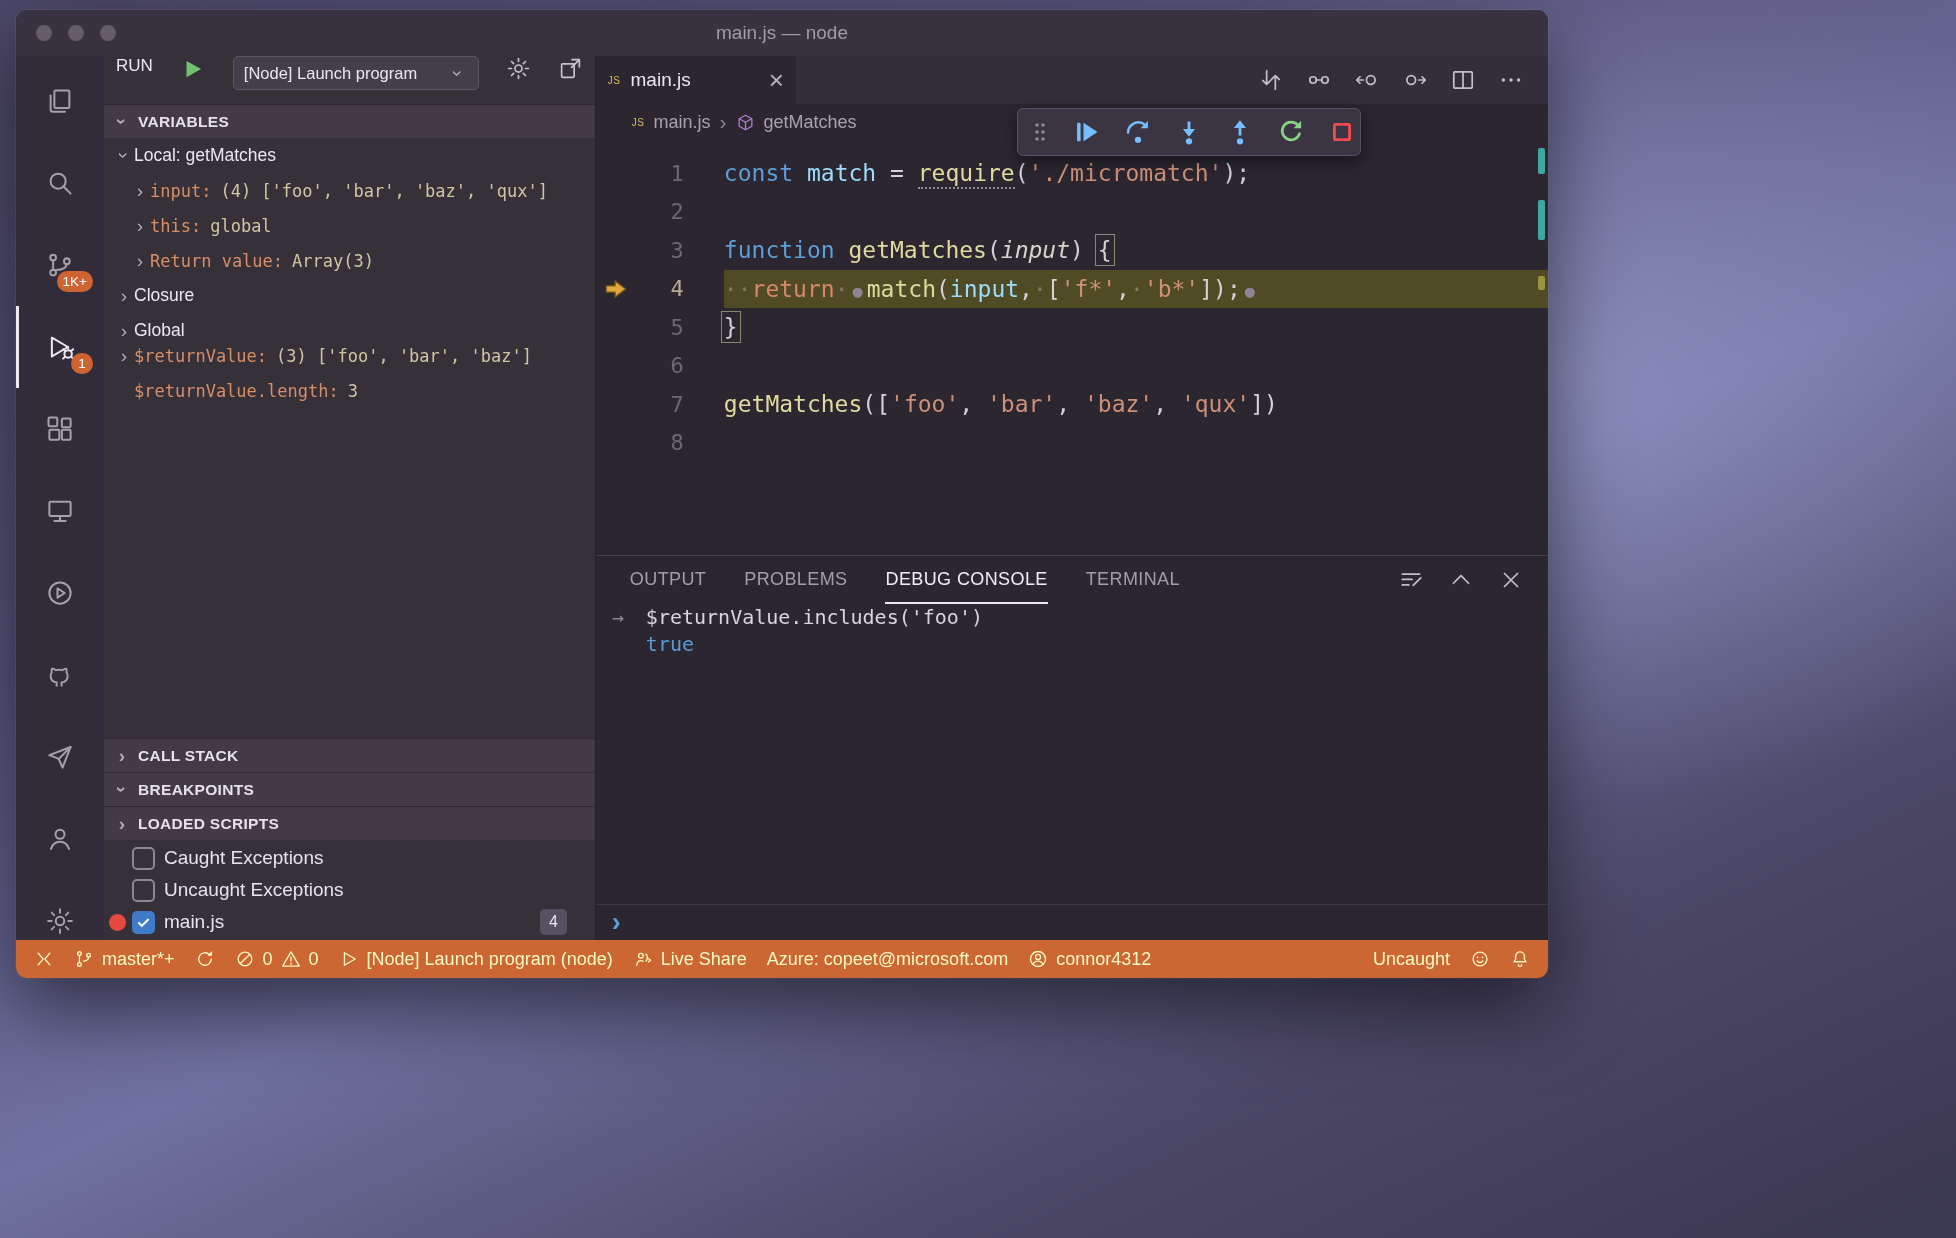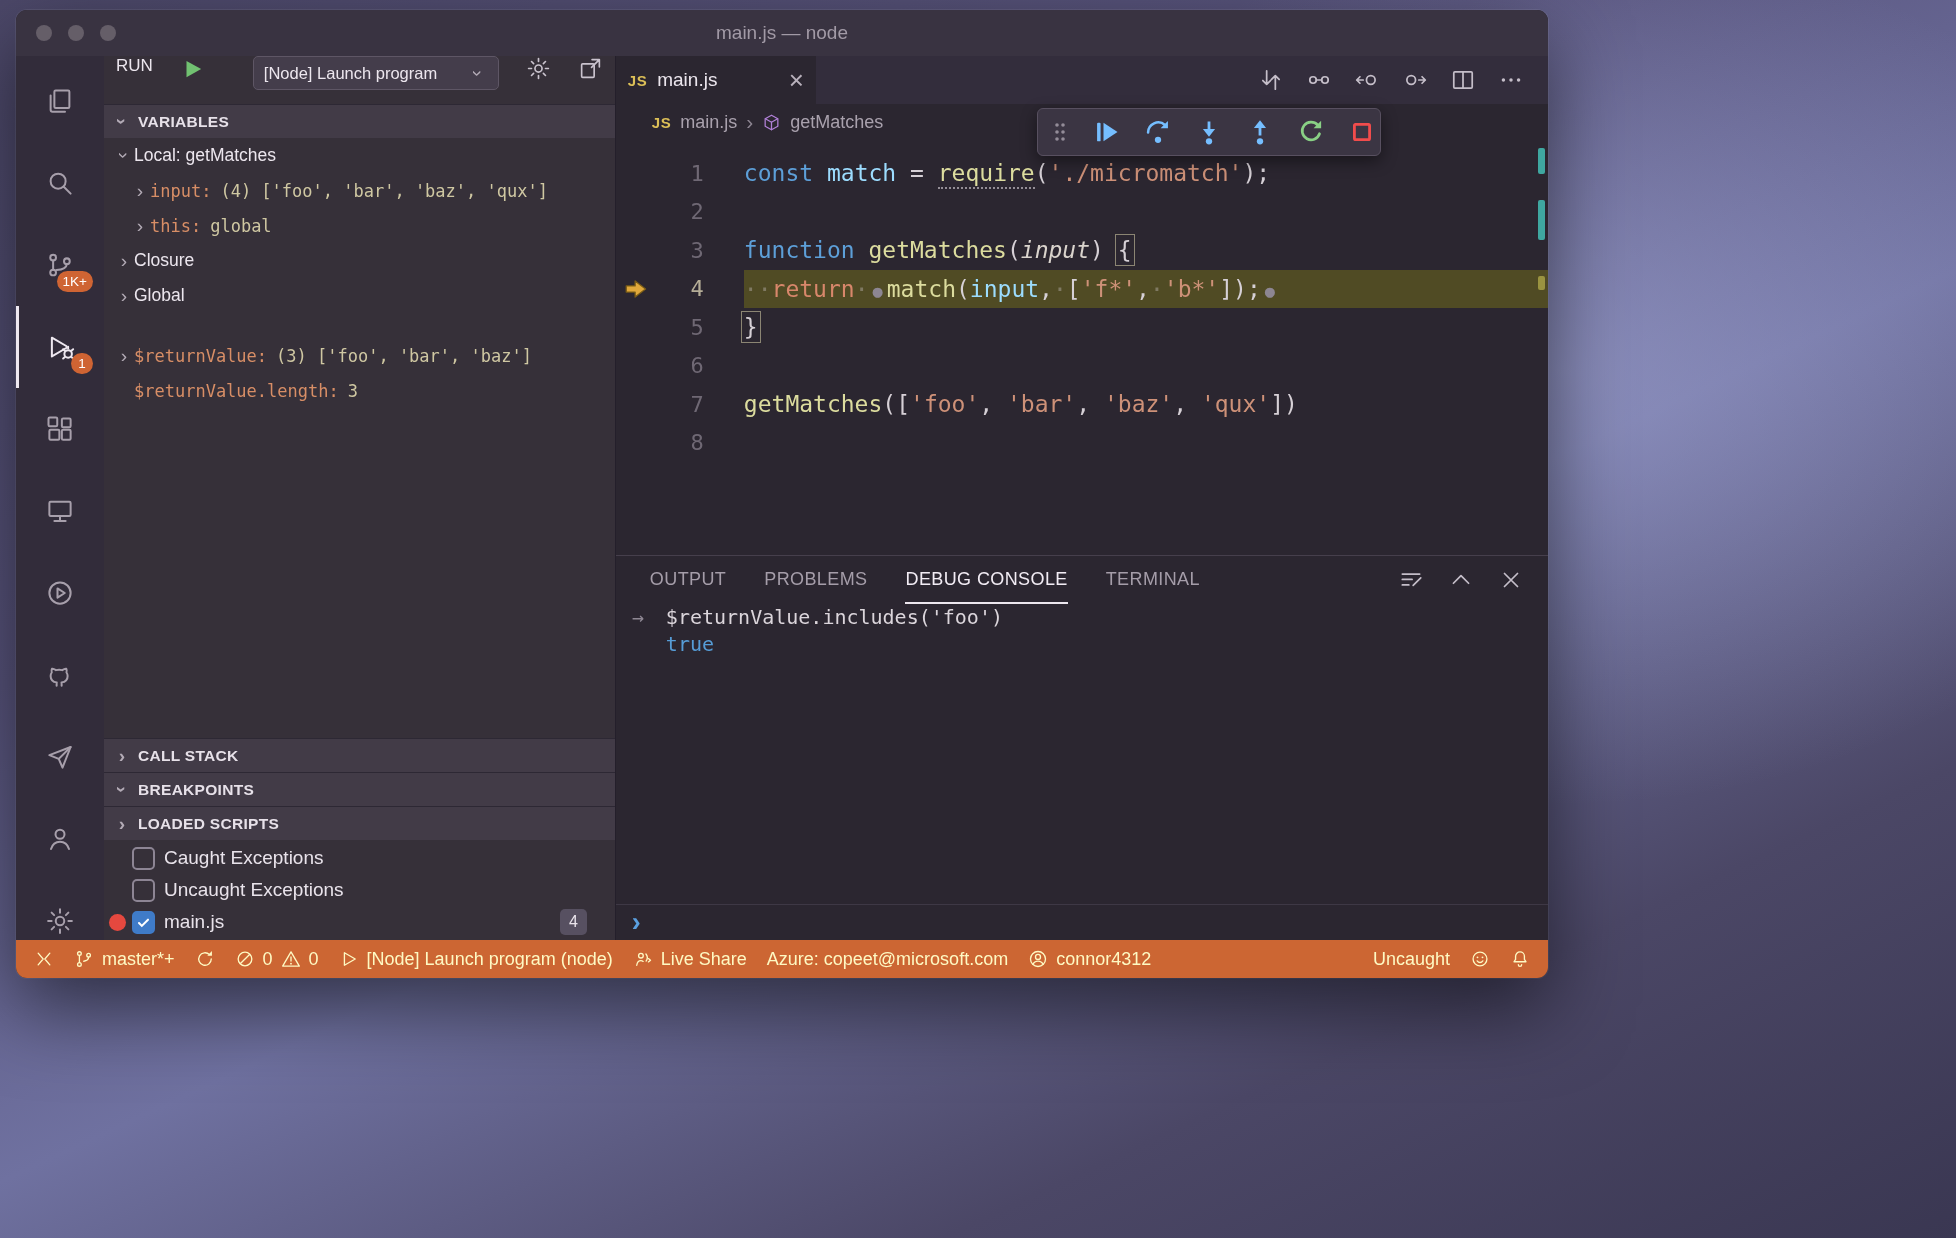--- a/index.html
+++ b/index.html
@@ -17,21 +17,21 @@
 
 .activitybar{flex:0 0 88px;background:#322c3a;display:flex;flex-direction:column;justify-content:space-between;padding:4px 0;}
 .ab-item{height:82px;display:flex;align-items:center;justify-content:center;color:#a79fab;position:relative;}
 .ab-item.active{color:#eee8f0;box-shadow:inset 3px 0 0 #eee8f0;}
 .ab-badge{position:absolute;right:11px;bottom:14px;background:var(--activity-badge,#cf6433);color:#fff;font-size:13.5px;line-height:1;padding:4px 6px;border-radius:20px;min-width:22px;text-align:center;}
 
 .sidebar{flex:0 0 465px;background:#363039;display:flex;flex-direction:column;min-height:0;color:#ddd7de;}
 .runbar{flex:0 0 48px;display:flex;align-items:flex-start;padding:0 12px;gap:27px;}
 .run-label{font-size:17px;color:#ece6ee;}
 .icon-btn{color:#cac3ce;display:flex;}
-.config-dropdown{width:246px;height:34px;background:#443d4b;border:1px solid #5e5665;border-radius:5px;display:flex;align-items:center;gap:8px;padding:0 10px;font-size:16.5px;color:#ece6ee;margin-left:20px;}
+.config-dropdown{width:246px;height:34px;background:#443d4b;border:1px solid #5e5665;border-radius:5px;display:flex;align-items:center;gap:8px;padding:0 10px;font-size:16.5px;color:#ece6ee;}
 .config-dropdown .dd-label{white-space:nowrap;overflow:hidden;text-overflow:ellipsis;flex:1;}
 .chev{display:inline-block;width:20px;flex:0 0 20px;text-align:center;color:#b3abb6;font-size:19px;font-family:"Liberation Sans",sans-serif;line-height:1;}
 .chev::before{content:"›";display:inline-block;}
 .chev.down::before{transform:rotate(90deg);}
 .chev.none{visibility:hidden;}
 .section-header{flex:0 0 34px;background:#423b47;border-top:1px solid #2d2834;display:flex;align-items:center;gap:6px;padding:0 8px;font-size:15.5px;font-weight:700;letter-spacing:.3px;color:#e7e1e9;}
 .tree{overflow:hidden;}
 #variables-body{flex:0 0 200px;}
 #watch-body{flex:1 1 auto;}
 #breakpoints-body{flex:0 0 100px;padding-top:2px;}
@@ -41,21 +41,21 @@
 .var-value{color:#cfc7a2;margin-left:9px;}
 .bp-row{height:32px;display:flex;align-items:center;gap:9px;padding-left:28px;position:relative;font-size:19px;color:#e9e3eb;}
 .bp-dot{position:absolute;left:5px;top:8px;width:17px;height:17px;border-radius:50%;background:var(--breakpoint,#e5483f);}
 .checkbox{width:23px;height:23px;flex:0 0 23px;border:2px solid #8d8594;border-radius:5px;display:flex;align-items:center;justify-content:center;}
 .checkbox.checked{background:var(--checkbox,#3f7bc8);border-color:var(--checkbox,#3f7bc8);}
 .bp-badge{margin-left:auto;margin-right:28px;background:#575061;color:#eae4ec;border-radius:5px;min-width:27px;height:26px;padding:0 6px;display:flex;align-items:center;justify-content:center;font-size:16px;}
 
 .editor-col{flex:1;display:flex;flex-direction:column;background:#2b2630;position:relative;min-width:0;border-left:1px solid #241f2b;}
 .tabbar{flex:0 0 48px;background:#332d3c;display:flex;align-items:stretch;}
 .tab{width:200px;background:#2b2630;display:flex;align-items:center;gap:10px;padding:0 12px;font-size:19px;color:#ece6ee;}
-.js-icon{color:#dcbf57;font-weight:700;font-size:15px;letter-spacing:.5px;}
+.js-icon{color:#dcbf57;font-weight:400;font-size:10px;letter-spacing:.5px;}
 .tab-label{flex:1;}
 .tab-close{color:#b9b1bc;font-size:26px;line-height:1;}
 .tabbar-actions{margin-left:auto;display:flex;align-items:center;gap:22px;padding-right:24px;color:#c5bec9;}
 .breadcrumb{flex:0 0 36px;display:flex;align-items:center;gap:9px;padding-left:36px;font-size:18px;color:#a9a1ad;}
 .bc-sep{font-size:21px;color:#8e8693;}
 .code-area{flex:1;position:relative;font-family:"DejaVu Sans Mono",monospace;font-size:23px;padding-top:14px;overflow:hidden;}
 .code-line{height:38.5px;display:flex;align-items:center;}
 .code-line.current{background:linear-gradient(90deg,transparent 128px,var(--current-line-bg,#504b24) 128px);}
 .glyph{flex:0 0 40px;display:flex;align-items:center;justify-content:center;}
 .lnum{flex:0 0 48px;text-align:right;color:#6f6874;font-size:22px;}
@@ -231,20 +231,25 @@
             <div class="tree-row" style="padding-left: 26px;">
               <span class="chev right"></span>
               <span class="var-name">input:</span>
               <span class="var-value">(4) ['foo', 'bar', 'baz', 'qux']</span>
             </div>
             <div class="tree-row" style="padding-left: 26px;">
               <span class="chev right"></span>
               <span class="var-name">this:</span>
               <span class="var-value">global</span>
             </div>
+            <div class="tree-row" style="padding-left: 26px;">
+              <span class="chev right"></span>
+              <span class="var-name">Return value:</span>
+              <span class="var-value">Array(3)</span>
+            </div>
             <div class="tree-row" style="padding-left: 10px;">
               <span class="chev right"></span>
               <span class="scope-name">Closure</span>
             </div>
             <div class="tree-row" style="padding-left: 10px;">
               <span class="chev right"></span>
               <span class="scope-name">Global</span>
             </div>
           </div>
 

